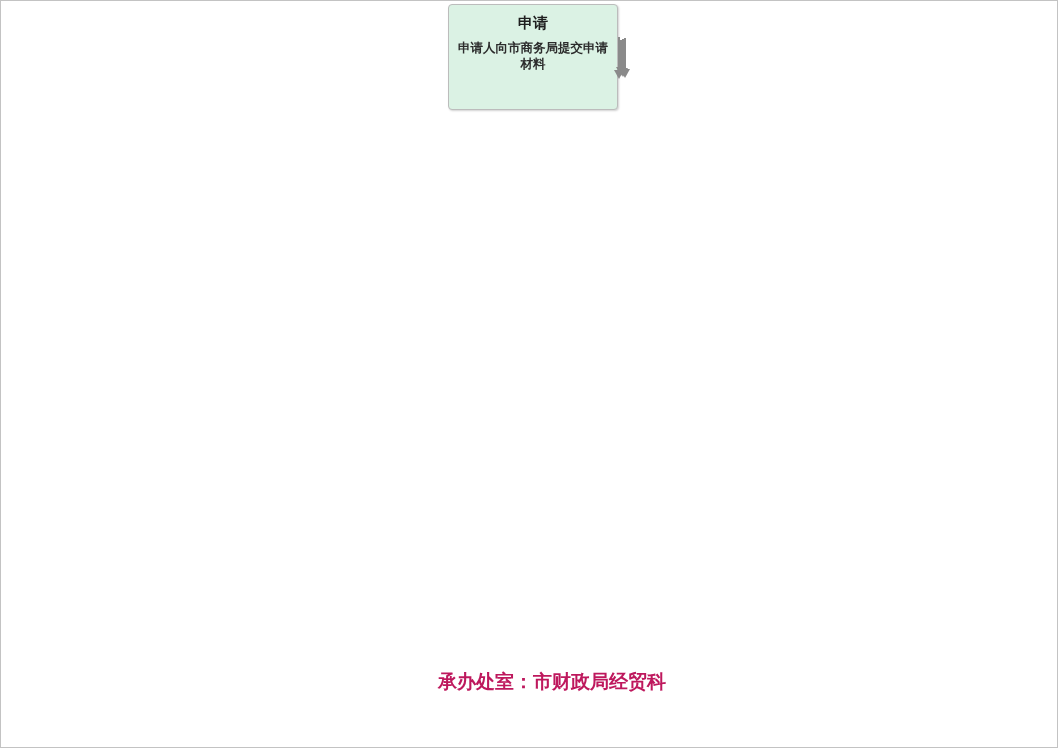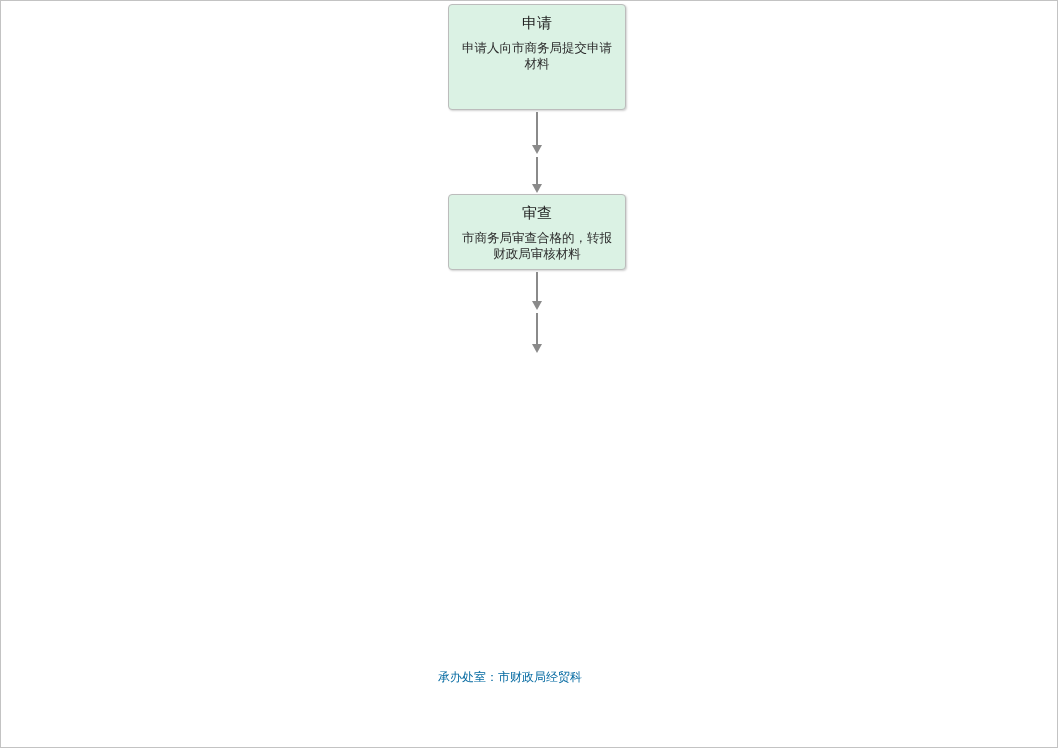--- a/index.html
+++ b/index.html
@@ -15,22 +15,23 @@
     border: 1px solid #c3c3c3;
     background: #ffffff;
     overflow: hidden;
   }
   .flow {
     position: absolute;
     left: 447px;
     top: 3px;
     width: 178px;
     display: flex;
-    flex-direction: column;
+    flex-direction: row;
     align-items: center;
+    font-weight: bold;
   }
   .step {
     width: 178px;
     box-sizing: border-box;
     background: #dbf2e4;
     border: 1px solid #bcbcbc;
     border-radius: 4px;
     box-shadow: 1px 1px 2px rgba(0,0,0,0.18);
     text-align: center;
     padding: 9px 7px 6px 7px;
@@ -75,24 +76,25 @@
   }
   .arrow-wrap {
     padding-bottom: 9px;
   }
   .footer {
     position: absolute;
     left: 437px;
     top: 668px;
   }
   .footer-line {
-    font-size: 12px;
-    color: #0369a1;
+    font-size: 19px;
+    color: #be185d;
     margin-bottom: 26px;
     white-space: nowrap;
+    font-weight: bold;
   }
 </style>
 </head>
 <body>
 
 <div class="page">
 
   <div class="flow">
 
     <div class="step step-0">
@@ -102,24 +104,20 @@
 
     <div class="arrow-wrap">
       <div class="arrow arrow-0"></div>
     </div>
 
 
     <div class="arrow-wrap">
       <div class="arrow arrow-1"></div>
     </div>
 
-    <div class="step step-2">
-      <div class="step-title">审查</div>
-      <div class="step-desc">市商务局审查合格的，转报财政局审核材料</div>
-    </div>
 
     <div class="arrow-wrap">
       <div class="arrow arrow-2"></div>
     </div>
 
 
     <div class="arrow-wrap">
       <div class="arrow arrow-3"></div>
     </div>
 

